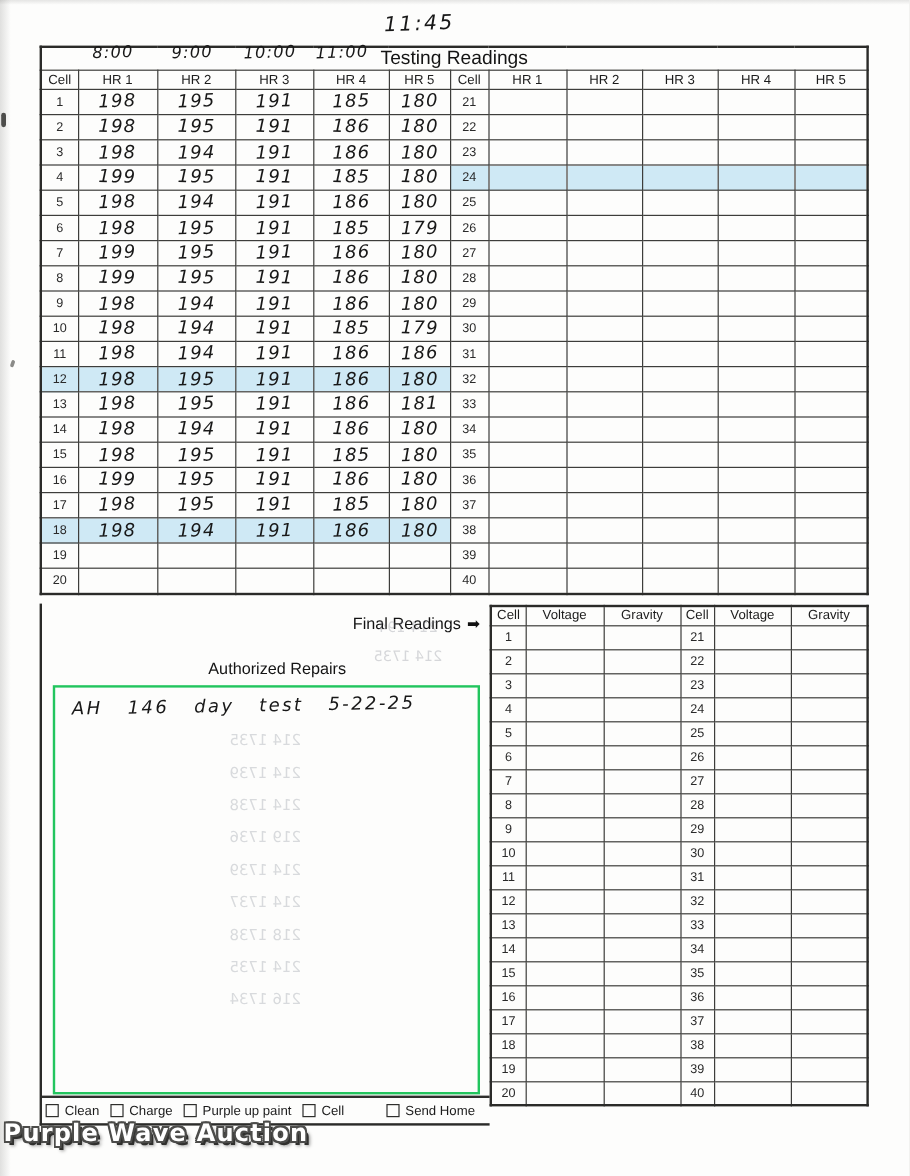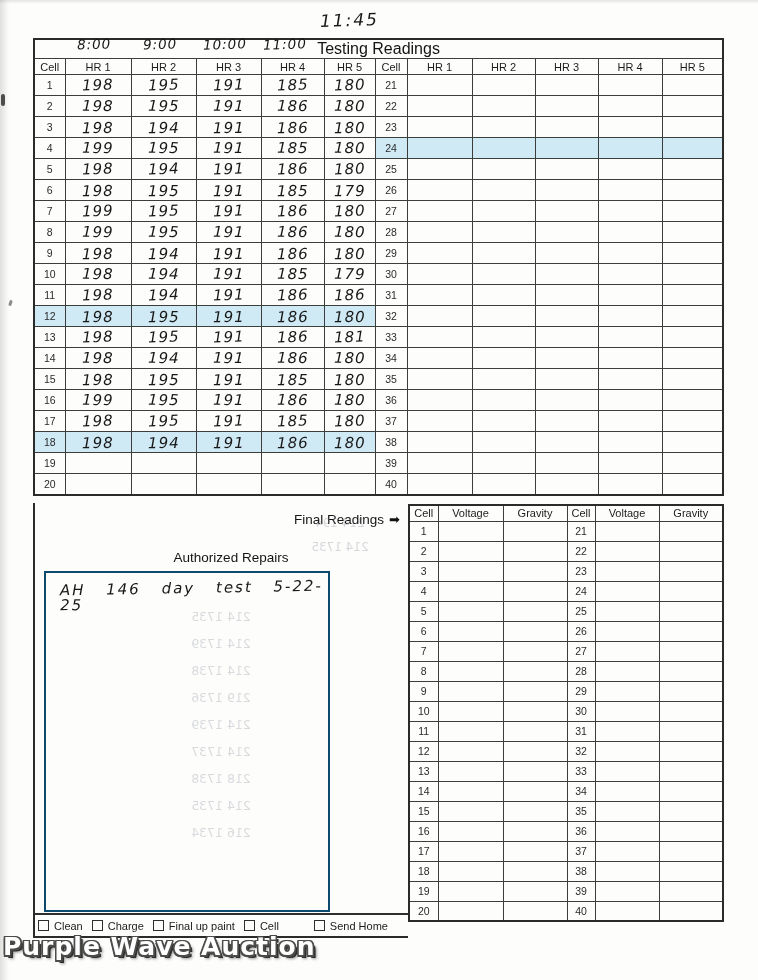--- a/index.html
+++ b/index.html
@@ -44,21 +44,21 @@
   .testing td.num { font-size:10.5px; color:#2a2a2a; height:21px; }
   .testing td.val { height:21px; overflow:hidden; }
   .hl { background:#cfe9f5; }
 
   
   .lower-left { position:absolute; left:33px; top:503px; width:375px; height:435px;
     border-left:2px solid #2b2b29; border-bottom:2px solid #2b2b29; background:transparent; }
   .final-label-row { position:absolute; right:8px; top:9px; font-size:13.5px; color:#141414; white-space:nowrap; }
   .arrow-icon { font-family:"DejaVu Sans", sans-serif; font-size:13px; margin-left:5px; color:#111; }
   .repairs-title { position:absolute; left:0; right:0; top:47px; text-align:center; font-size:13.5px; color:#141414;padding-left:19px; }
-  .repairs-box { position:absolute; left:9px; top:68px; width:286px; height:341px; border:2px solid #0c4a6e; background:transparent; }
+  .repairs-box { position:absolute; left:9px; top:68px; width:356px; height:341px; border:2px solid #22c55e; background:transparent; }
   .repairs-note { position:absolute; left:14px; top:8px; font-size:15px; letter-spacing:2px; word-spacing:14px; transform:rotate(-1deg); }
 
   
   .ghost-upper { position:absolute; left:240px; top:8px; width:130px;
     transform:scaleX(-1); color:rgba(125,130,140,.30); font-size:12px;
     line-height:24px; filter:blur(.4px); font-family:"DejaVu Sans", sans-serif; text-align:center; }
   .ghost-box { position:absolute; left:100px; top:30px; width:150px;
     transform:scaleX(-1); color:rgba(120,126,138,.27); font-size:12.5px;
     line-height:27px; filter:blur(.5px); font-family:"DejaVu Sans", sans-serif; text-align:center; }
 
@@ -72,21 +72,21 @@
 
   
   .finalt { position:absolute; left:408px; top:504px; width:314px;
     border-collapse:collapse; table-layout:fixed; border:2px solid #2b2b29; }
   .finalt th, .finalt td { border:1px solid #3d3d3b; padding:0; text-align:center; }
   .finalt th { height:16px; font-size:11px; font-weight:400; color:#1c1c1c; }
   .finalt td { height:20px; font-size:10.5px; color:#2a2a2a; }
 
   
   .watermark { position:absolute; left:3px; top:932px;
-    font-family:"DejaVu Sans", sans-serif; font-weight:bold; font-size:25px; letter-spacing:1px;
+    font-family:"DejaVu Sans", sans-serif; font-weight:bold; font-size:20px; letter-spacing:1px;
     color:#ffffff;
     text-shadow:
       -1.5px -1.5px 0 #4c4c4a, 1.5px -1.5px 0 #4c4c4a,
       -1.5px 1.5px 0 #4c4c4a, 1.5px 1.5px 0 #4c4c4a,
       0 -1.5px 0 #4c4c4a, 0 1.5px 0 #4c4c4a, -1.5px 0 0 #4c4c4a, 1.5px 0 0 #4c4c4a,
       3px 3px 0 #30302e, 4px 4px 3px rgba(0,0,0,.4);
   }
 </style>
 </head>
 <body>
@@ -451,21 +451,21 @@
         <div class="check-item">
           <span class="cbox"></span>
           <span class="clabel">Clean</span>
         </div>
         <div class="check-item">
           <span class="cbox"></span>
           <span class="clabel">Charge</span>
         </div>
         <div class="check-item">
           <span class="cbox"></span>
-          <span class="clabel">Final up paint</span>
+          <span class="clabel">Purple up paint</span>
         </div>
         <div class="check-item">
           <span class="cbox"></span>
           <span class="clabel">Cell</span>
         </div>
         <div class="check-item send-home">
           <span class="cbox"></span>
           <span class="clabel">Send Home</span>
         </div>
       </div>

